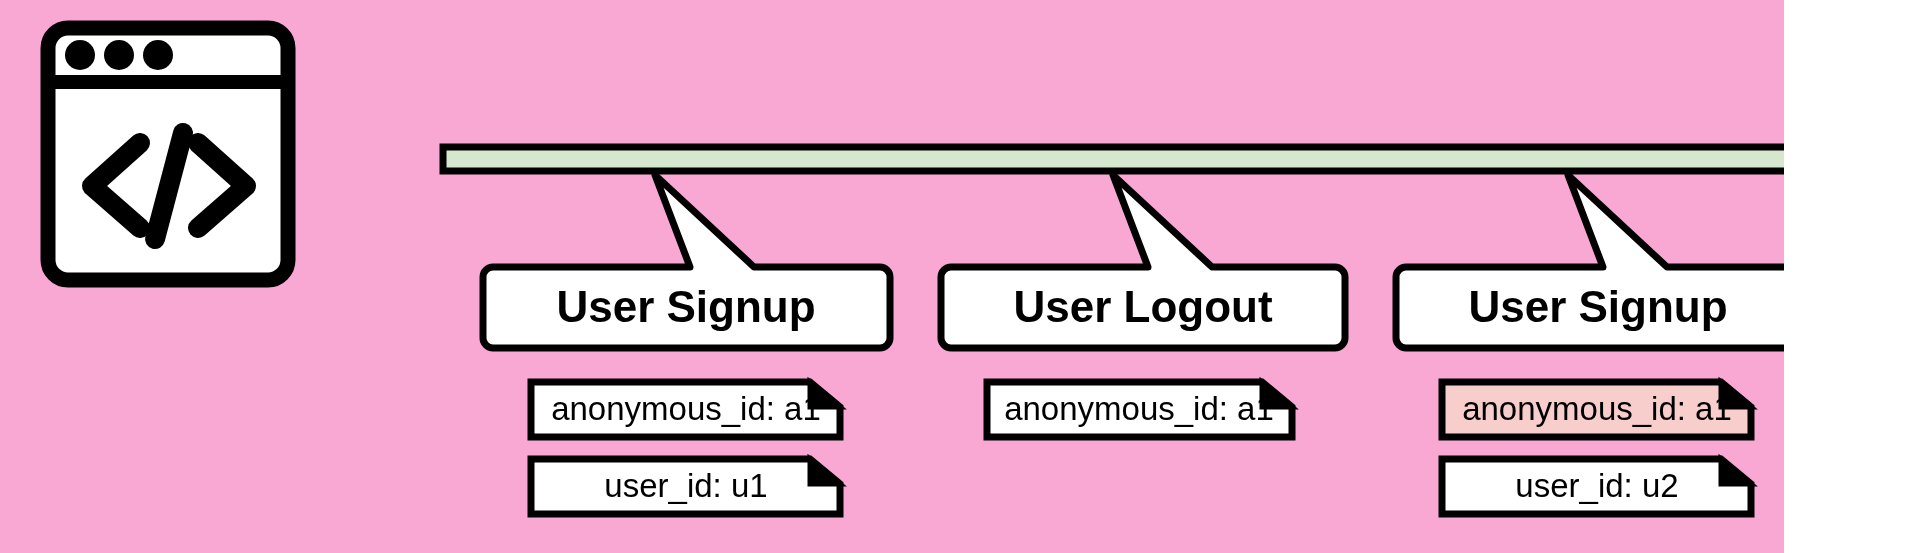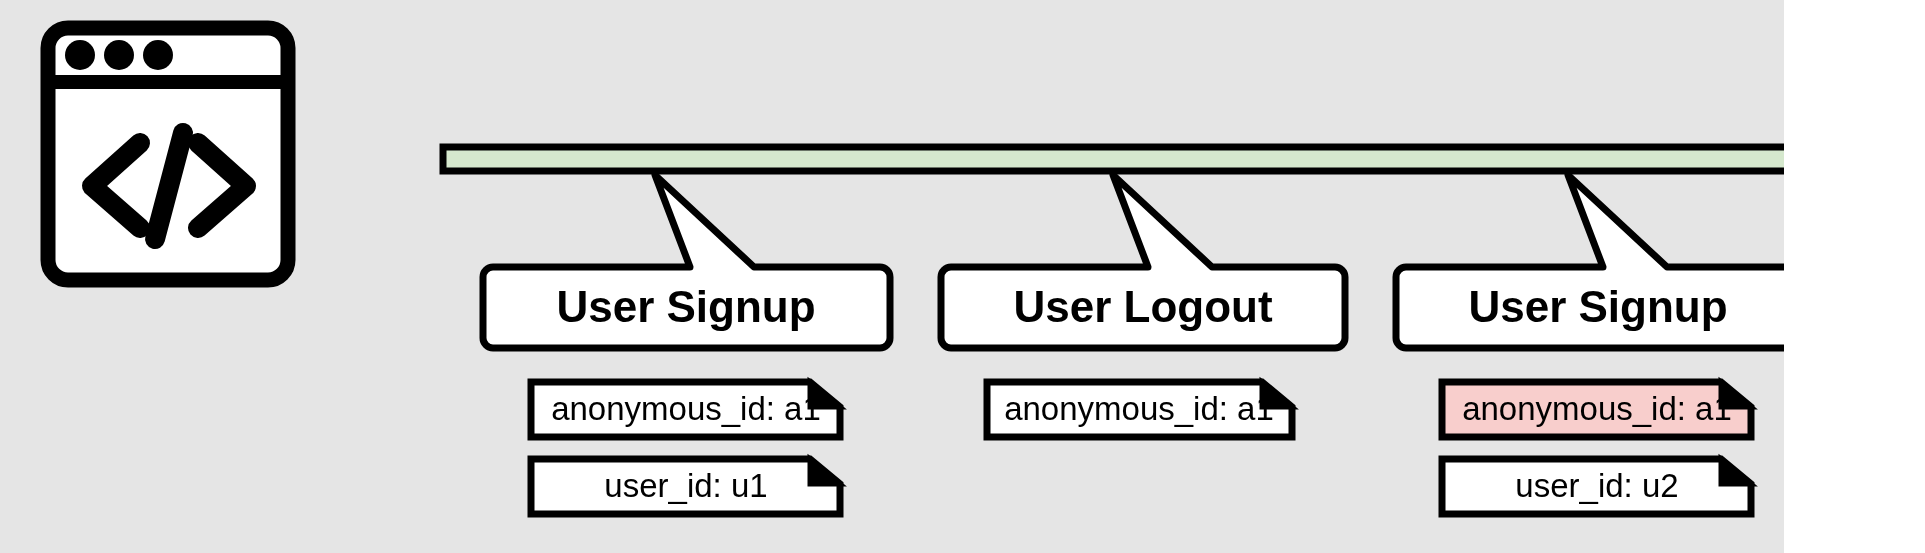--- a/index.html
+++ b/index.html
@@ -8,21 +8,21 @@
     padding: 0;
     background: #ffffff;
   }
   body {
     font-family: "Liberation Sans", sans-serif;
   }
   #canvas {
     position: relative;
     width: 1784px;
     height: 553px;
-    background: #e5e5e5;
+    background: #f9a8d4;
     overflow: hidden;
   }
   #diagram-svg {
     position: absolute;
     left: 0;
     top: 0;
     width: 1925px;
     height: 553px;
     display: block;
   }

